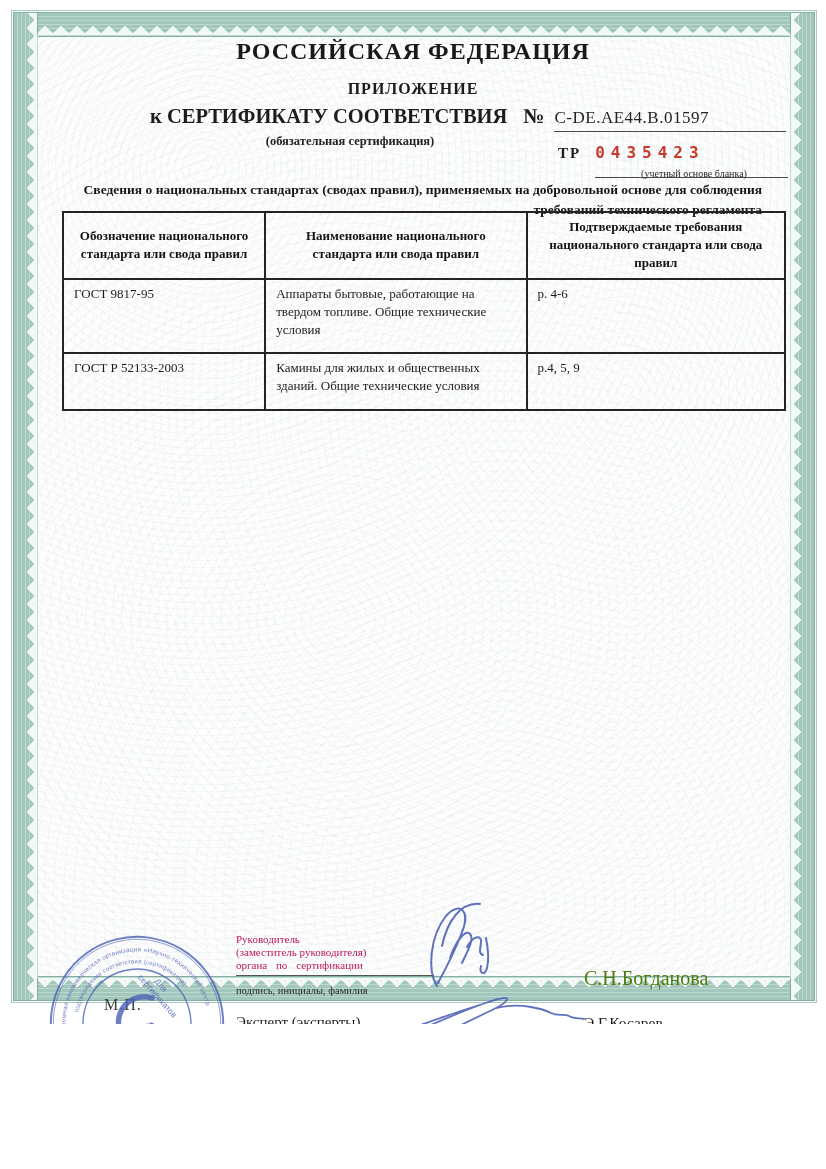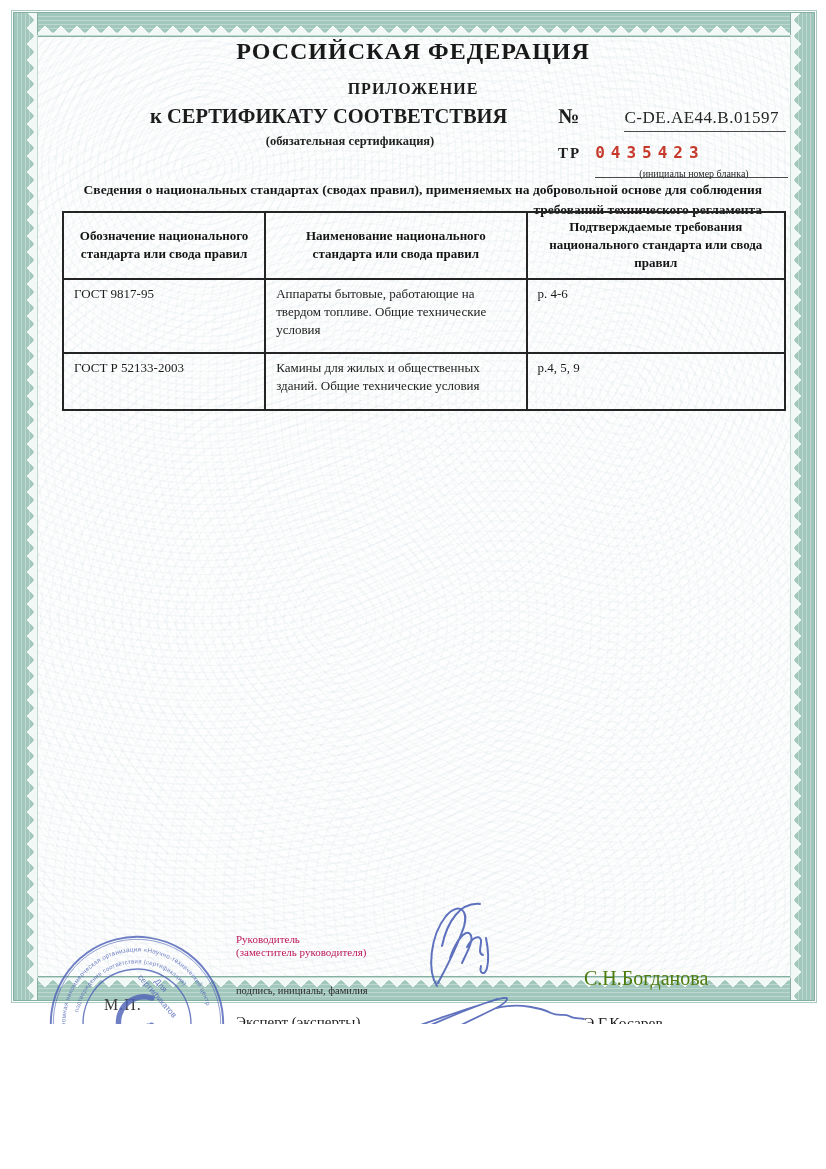--- a/index.html
+++ b/index.html
@@ -37,21 +37,21 @@
       repeating-linear-gradient(to right,rgba(255,255,255,.3) 0 1px,rgba(0,0,0,0) 1px 4px);
     background-size:25px 16px,25px 16px,25px 16px;}
   .band-right{right:11px;top:12px;bottom:23px;width:25px;
     background-image:linear-gradient(135deg,#f2f8f5 8px,rgba(242,248,245,0) 8px),linear-gradient(45deg,#f2f8f5 8px,rgba(242,248,245,0) 8px),
       repeating-linear-gradient(to right,rgba(255,255,255,.3) 0 1px,rgba(0,0,0,0) 1px 4px);
     background-size:25px 16px,25px 16px,25px 16px;}
   
   .abs{position:absolute;z-index:2;}
   .country-title{left:0;right:0;top:38px;text-align:center;font-size:24px;font-weight:bold;letter-spacing:1px;color:#191919;}
   .doc-title{left:0;right:0;top:80px;text-align:center;font-size:16px;font-weight:bold;letter-spacing:1px;color:#1c1c1c;}
-  .cert-line{left:150px;right:40px;top:104px;display:flex;align-items:baseline;gap:35px;}
+  .cert-line{left:150px;right:40px;top:104px;display:flex;align-items:baseline;}
   .cert-prefix{font-size:20.5px;font-weight:bold;white-space:nowrap;color:#1c1c1c;}
   .num-sign{font-size:21px;font-weight:bold;margin-left:16px;color:#1c1c1c;}
   .cert-number{flex:1;margin-left:10px;border-bottom:1.5px solid #4a4a4a;text-align:left;font-size:17px;letter-spacing:.5px;padding-bottom:3px;color:#242424;}
   .cert-type{left:150px;top:134px;width:400px;text-align:center;font-size:12.5px;font-weight:bold;color:#222;}
   .tr-row{left:558px;right:38px;top:143px;display:flex;align-items:baseline;}
   .tr-label{font-size:15px;font-weight:bold;letter-spacing:2px;color:#1c1c1c;}
   .blank-number{flex:1;margin-left:14px;border-bottom:1.5px solid #4a4a4a;
     font-family:"DejaVu Sans Mono",monospace;font-weight:bold;font-size:16px;letter-spacing:6px;
     color:var(--accent-red,#c6392b);padding-bottom:15px;}
   .blank-caption{left:600px;right:38px;top:168px;text-align:center;font-size:10px;color:#2a2a2a;}
@@ -101,21 +101,21 @@
     <span class="cert-prefix">к СЕРТИФИКАТУ СООТВЕТСТВИЯ</span>
     <span class="num-sign">№</span>
     <span class="cert-number">C-DE.AE44.B.01597</span>
   </div>
   <div class="abs cert-type">(обязательная сертификация)</div>
 
   <div class="abs tr-row">
     <span class="tr-label">ТР</span>
     <span class="blank-number">0435423</span>
   </div>
-  <div class="abs blank-caption">(инициалы номер бланка)</div>
+  <div class="abs blank-caption">(учетный основе бланка)</div>
 
   <div class="abs intro">Сведения о национальных стандартах (сводах правил), применяемых на добровольной основе для соблюдения требований технического регламента</div>
 
   <table class="standards-table">
     <thead>
       <tr>
         <th class="col1">Обозначение национального стандарта или свода правил</th>
         <th class="col2">Наименование национального стандарта или свода правил</th>
         <th class="col3">Подтверждаемые требования национального стандарта или свода правил</th>
       </tr>
@@ -130,20 +130,21 @@
         <td>ГОСТ Р 52133-2003</td>
         <td>Камины для жилых и общественных зданий. Общие технические условия</td>
         <td>р.4, 5, 9</td>
       </tr>
     </tbody>
   </table>
 
   <div class="abs sig-roles">
     <span>Руководитель</span><br>
     <span>(заместитель руководителя)</span>
+    <span class="justified">органа по сертификации</span>
   </div>
   <div class="abs sig-caption-1">подпись, инициалы, фамилия</div>
   <div class="abs head-name">С.Н.Богданова</div>
 
   <div class="abs expert-role">Эксперт (эксперты)</div>
   <div class="abs sig-caption-2">подпись, инициалы, фамилия</div>
   <div class="abs expert-name">Э.Г.Косарев</div>
 
   <div class="abs seal-mark">М.П.</div>
 

